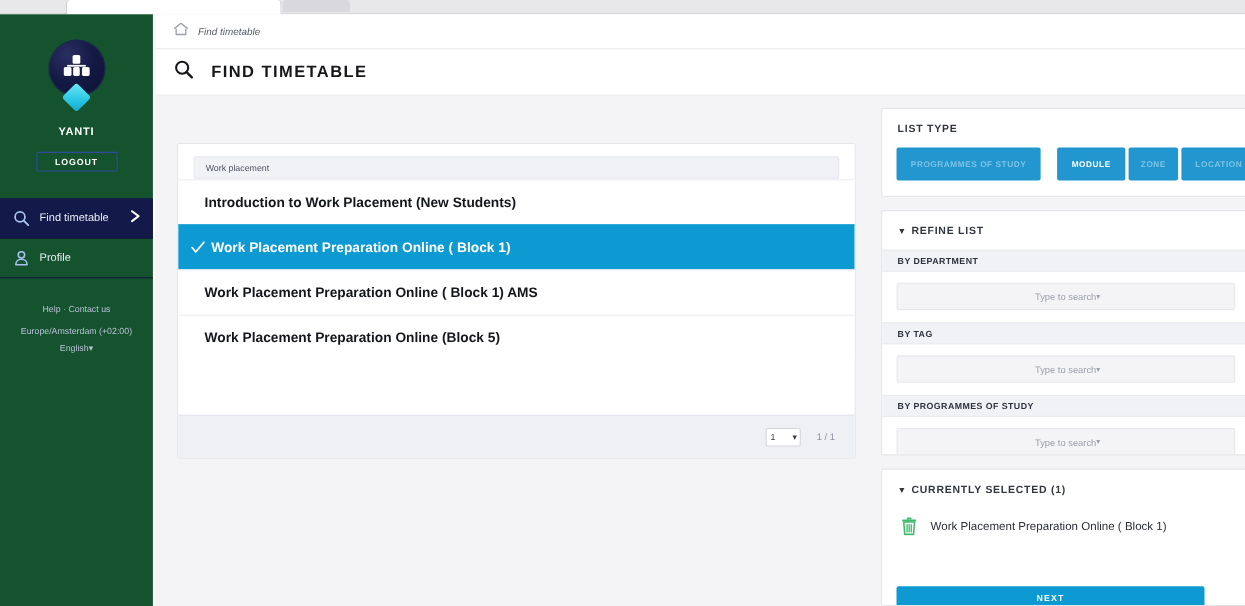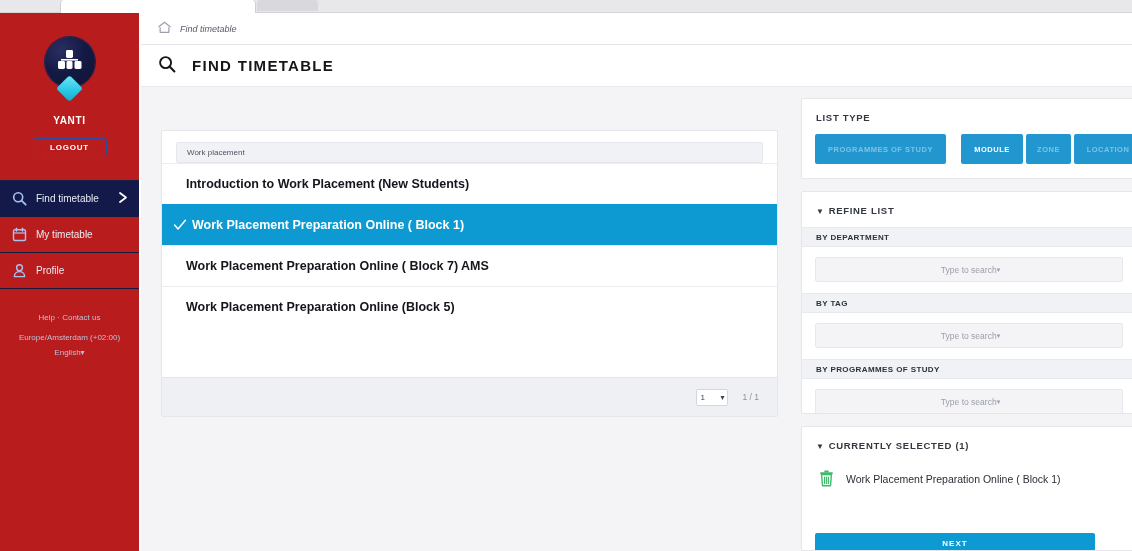--- a/index.html
+++ b/index.html
@@ -30,21 +30,21 @@
     position: absolute; left: 257px; top: 0;
     width: 61px; height: 11px;
     background: #d9d9dd;
     border-radius: 3px 3px 0 0;
   }
 
   
   #sidebar {
     position: absolute; left: 0; top: 13px;
     width: 139px; height: 538px;
-    background: #b91c1c;
+    background: #14532d;
     color: #ffffff;
   }
   .avatar-wrap {
     position: relative;
     margin: 24px auto 0;
     width: 96px; height: 72px;
   }
   .avatar-circle {
     position: absolute; left: 23px; top: 0;
     width: 50px; height: 50px; border-radius: 50%;
@@ -369,31 +369,20 @@
       </svg>
     </span>
     <span class="nav-label">Find timetable</span>
     <span class="nav-chevron">
       <svg width="11" height="13" viewBox="0 0 11 13">
         <polyline points="2,2 8,6.5 2,11" fill="none" stroke="#ffffff" stroke-width="1.8" stroke-linecap="round" stroke-linejoin="round"></polyline>
       </svg>
     </span>
   </div>
 
-  <div class="nav-item">
-    <span class="nav-ico">
-      <svg width="15" height="15" viewBox="0 0 16 16">
-        <rect x="1.6" y="3" width="12.8" height="11.4" rx="1.6" fill="none" stroke="#a9c2f2" stroke-width="1.5"></rect>
-        <line x1="1.6" y1="6.4" x2="14.4" y2="6.4" stroke="#a9c2f2" stroke-width="1.3"></line>
-        <line x1="4.8" y1="1.4" x2="4.8" y2="4.2" stroke="#a9c2f2" stroke-width="1.5" stroke-linecap="round"></line>
-        <line x1="11.2" y1="1.4" x2="11.2" y2="4.2" stroke="#a9c2f2" stroke-width="1.5" stroke-linecap="round"></line>
-      </svg>
-    </span>
-    <span class="nav-label">My timetable</span>
-  </div>
 
   <div class="nav-item">
     <span class="nav-ico">
       <svg width="15" height="15" viewBox="0 0 16 16">
         <circle cx="8" cy="5" r="3.1" fill="none" stroke="#a9c2f2" stroke-width="1.5"></circle>
         <path d="M2.6 14.2c0-3 2.4-5 5.4-5s5.4 2 5.4 5" fill="none" stroke="#a9c2f2" stroke-width="1.5" stroke-linecap="round"></path>
         <line x1="2.6" y1="14.6" x2="13.4" y2="14.6" stroke="#a9c2f2" stroke-width="1.4" stroke-linecap="round"></line>
       </svg>
     </span>
     <span class="nav-label">Profile</span>
@@ -442,21 +431,21 @@
     </div>
     <div class="result-row selected">
       <span class="check">
         <svg width="14" height="14" viewBox="0 0 14 14">
           <polyline points="1.6,7 5,11 12.4,2.2" fill="none" stroke="#ffffff" stroke-width="1.5" stroke-linecap="round" stroke-linejoin="round"></polyline>
         </svg>
       </span>
       <span>Work Placement Preparation Online ( Block 1)</span>
     </div>
     <div class="result-row">
-      <span>Work Placement Preparation Online ( Block 7) AMS</span>
+      <span>Work Placement Preparation Online ( Block 1) AMS</span>
     </div>
     <div class="result-row">
       <span>Work Placement Preparation Online (Block 5)</span>
     </div>
 
     <div class="pager">
       <div class="pager-select">
         <span>1</span>
         <span>▾</span>
       </div>

